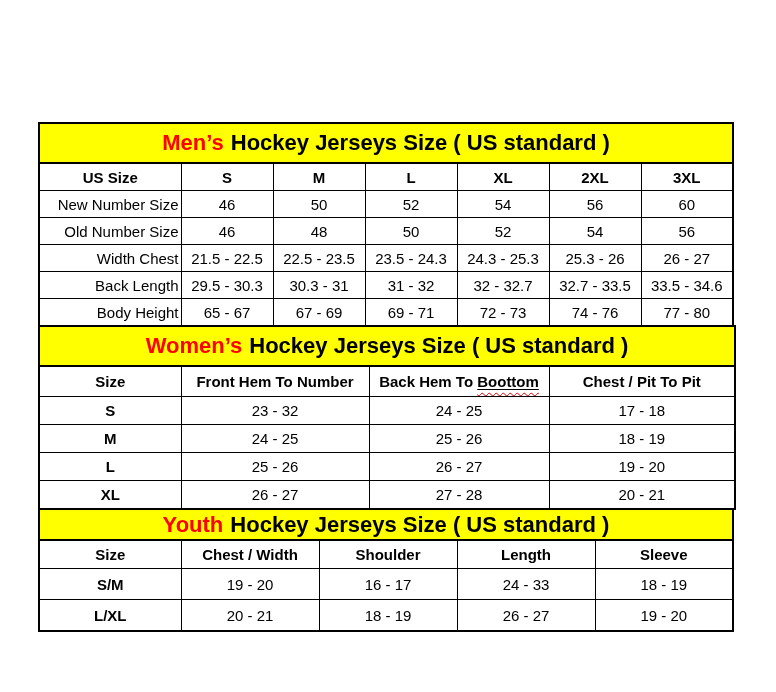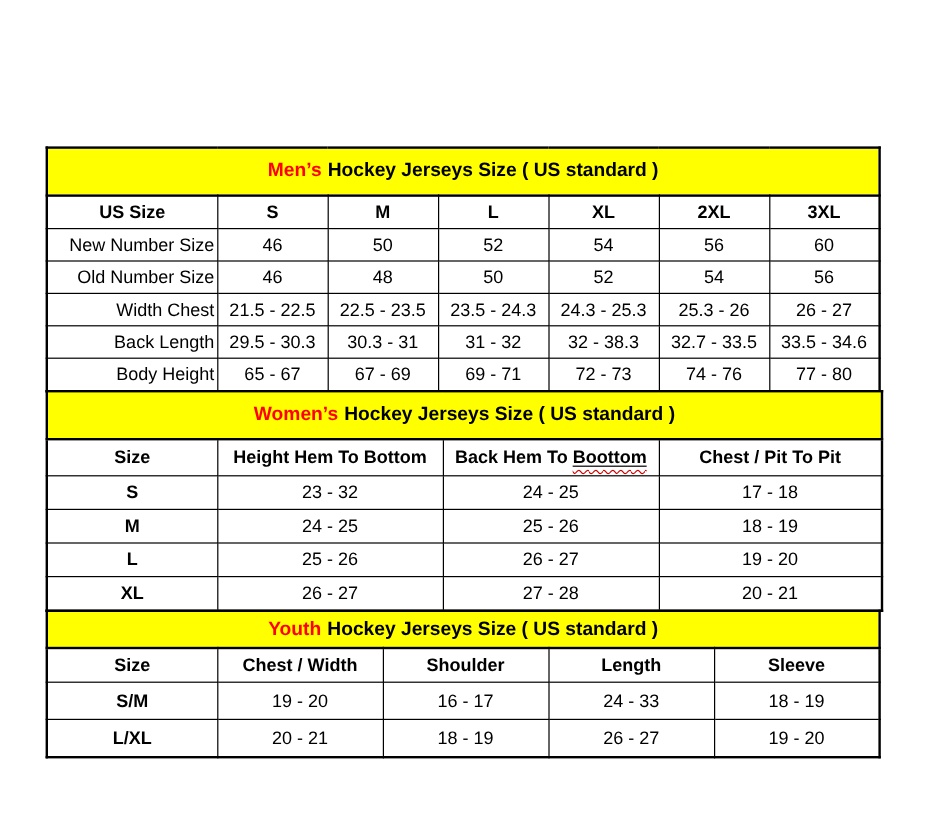--- a/index.html
+++ b/index.html
@@ -41,21 +41,21 @@
     vertical-align: middle;
     color: #000;
     font-size: 15px;
     padding: 0 2px;
     overflow: hidden;
     white-space: nowrap;
   }
   tr.band td {
     background: #ffff00;
     font-weight: bold;
-    font-size: 16px;
+    font-size: 22px;
     height: 38px;
     border: 2px solid #000;
     margin-top: 32px;
   }
   tr.band .hl { color: #ff0000; margin-right: 0.32em; }
   td.ch { font-weight: bold; }
   td.lbl { font-weight: normal; text-align: right; }
   td.lbl-b { font-weight: bold; }
   .mens-head td, .mens-row td { height: 26px; }
   .womens-head td { height: 29px; }
@@ -130,21 +130,21 @@
         <td>23.5 - 24.3</td>
         <td>24.3 - 25.3</td>
         <td>25.3 - 26</td>
         <td>26 - 27</td>
       </tr>
       <tr class="mens-row">
         <td class="lbl">Back Length</td>
         <td>29.5 - 30.3</td>
         <td>30.3 - 31</td>
         <td>31 - 32</td>
-        <td>32 - 38.3</td>
+        <td>32 - 32.7</td>
         <td>32.7 - 33.5</td>
         <td>33.5 - 34.6</td>
       </tr>
       <tr class="mens-row">
         <td class="lbl">Body Height</td>
         <td>65 - 67</td>
         <td>67 - 69</td>
         <td>69 - 71</td>
         <td>72 - 73</td>
         <td>74 - 76</td>
@@ -161,21 +161,21 @@
           <col style="width:186px">
       </colgroup>
       <tbody>
           <tr class="band">
         <td colspan="4">
           <span class="hl">Women’s</span><span>Hockey Jerseys Size ( US standard )</span>
         </td>
       </tr>
       <tr class="womens-head">
         <td class="ch">Size</td>
-        <td class="ch">Height Hem To Bottom</td>
+        <td class="ch">Front Hem To Number</td>
         <td class="ch"><span>Back Hem To </span><span class="miss-outer"><span class="miss-inner">Boottom</span></span></td>
         <td class="ch">Chest / Pit To Pit</td>
       </tr>
       <tr class="womens-row">
         <td class="lbl-b">S</td>
         <td>23 - 32</td>
         <td>24 - 25</td>
         <td>17 - 18</td>
       </tr>
       <tr class="womens-row">

